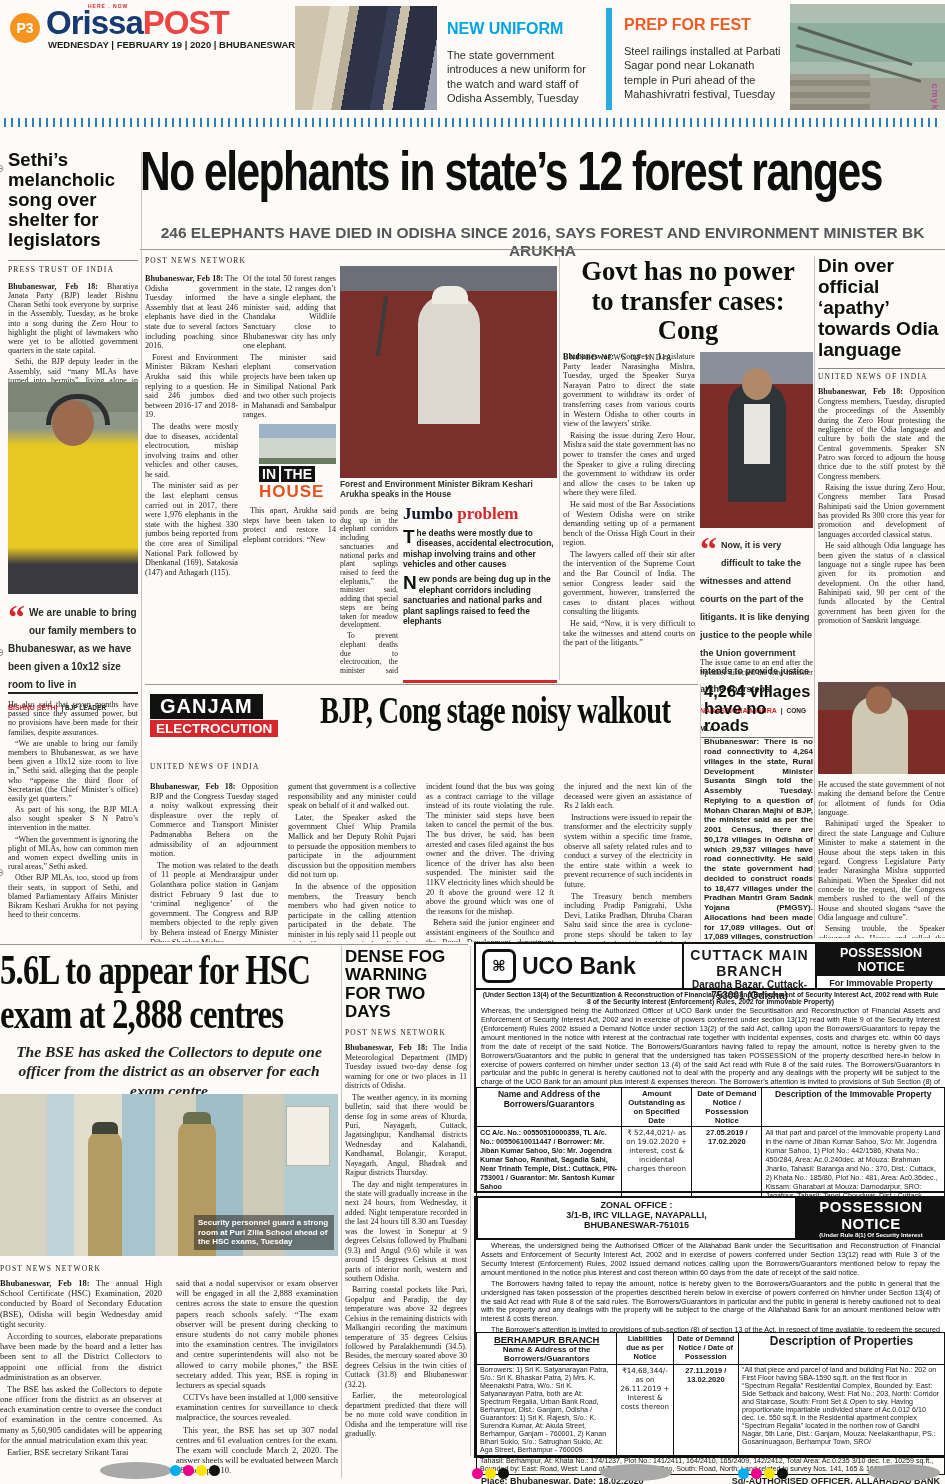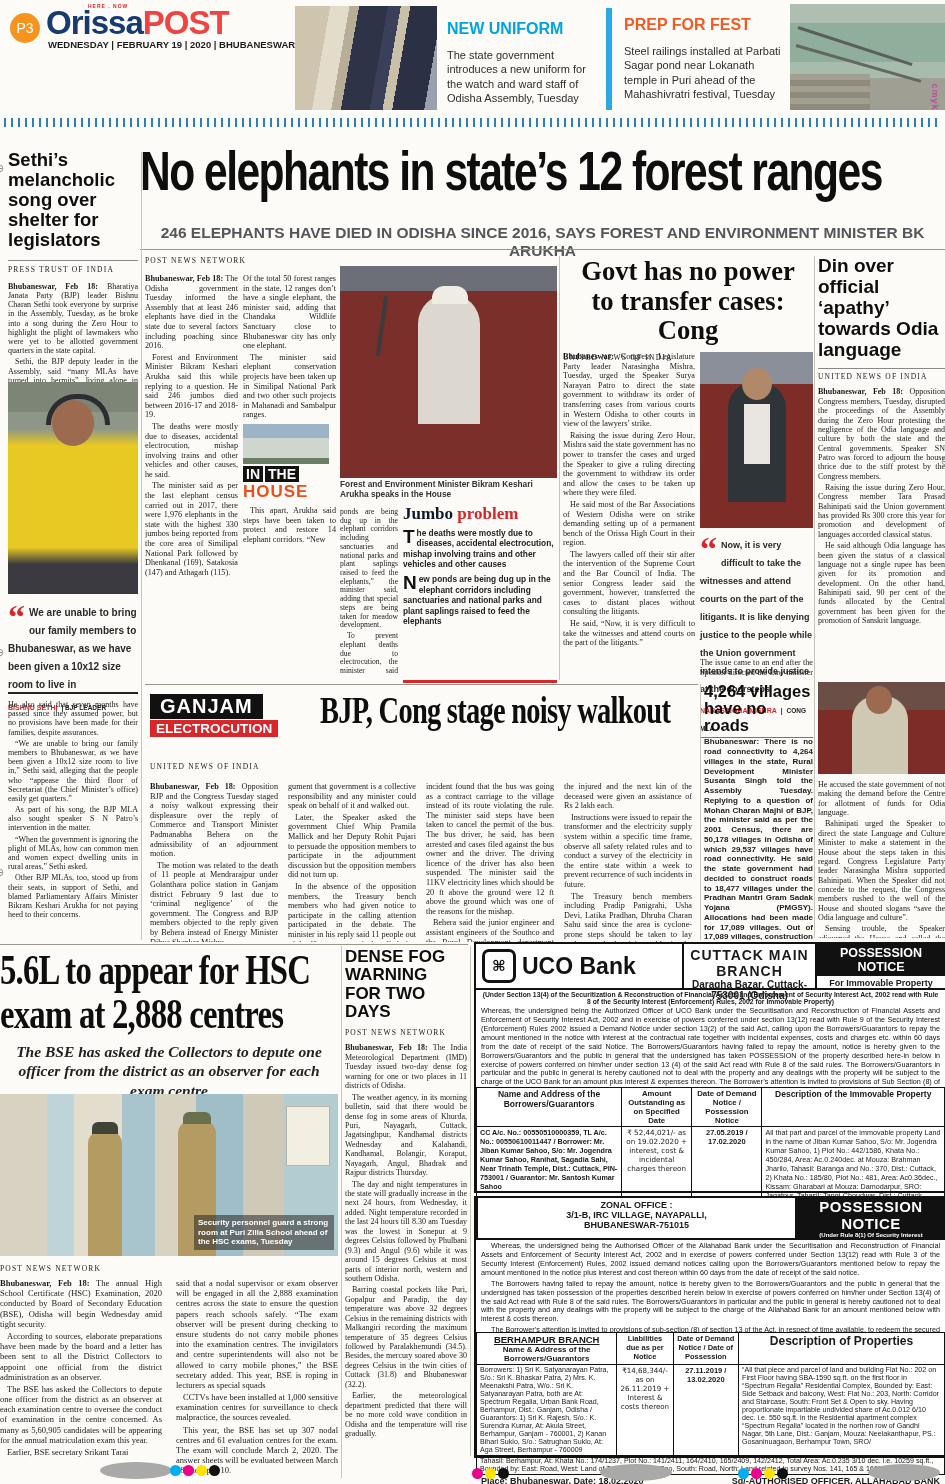--- a/index.html
+++ b/index.html
@@ -28,21 +28,21 @@
   .bank-body{font-family:"Liberation Sans",sans-serif;font-size:7.2px;line-height:1.24;text-align:justify;color:#111}
   .ellipse{position:absolute;width:72px;height:17px;border-radius:50%;background:#a9a9a9}
   .dot{position:absolute;width:11px;height:11px;border-radius:50%}
   .regmark{position:absolute;color:#8a8a8a;font-size:11px}
   .cmyk-v{position:absolute;right:-3px;transform:rotate(90deg);transform-origin:center;font-family:"Liberation Sans",sans-serif;font-size:9px;font-weight:bold;color:#b5519b;letter-spacing:1px}
 </style>
 </head>
 <body>
 
 <div class="abs" style="left:0;top:0;width:945px;height:116px">
-  <div class="abs" style="left:10px;top:13px;width:30px;height:30px;border-radius:50%;background:#f7941d;color:#fff;font-family:'Liberation Sans',sans-serif;font-weight:normal;font-size:14px;text-align:center;line-height:30px"><span>P3</span></div>
+  <div class="abs" style="left:10px;top:13px;width:30px;height:30px;border-radius:50%;background:#f7941d;color:#fff;font-family:'Liberation Sans',sans-serif;font-weight:bold;font-size:14px;text-align:center;line-height:30px"><span>P3</span></div>
   <div class="abs" style="left:88px;top:3px;font-family:'Liberation Sans',sans-serif;font-size:5px;font-weight:bold;color:#d9262a;letter-spacing:1px"><span>HERE . NOW</span></div>
   <div class="abs" style="left:46px;top:4px;font-family:'Liberation Sans',sans-serif;font-weight:bold;font-size:33px;letter-spacing:-1px">
     <span style="color:#173a70">Orissa</span><span style="color:#ef4444">POST</span>
   </div>
   <div class="abs" style="left:48px;top:39px;font-family:'Liberation Sans',sans-serif;font-weight:bold;font-size:9.5px;color:#1d1d1d"><span>WEDNESDAY | FEBRUARY 19 | 2020 | BHUBANESWAR</span></div>
 
   <div class="ph" style="left:295px;top:6px;width:142px;height:104px;background:linear-gradient(100deg,#cfc4ad 0 22%,#e3dccb 22% 34%,#b8ad96 34% 40%,#2e3347 40% 58%,#3a4059 58% 66%,#cabfa8 66% 72%,#2b3044 72% 92%,#9aa0b0 92%)"></div>
 
   <div class="abs" style="left:447px;top:20px;width:152px">
     <div style="font-family:'Liberation Sans',sans-serif;font-weight:bold;font-size:16px;color:#00a3e4">NEW UNIFORM</div>
@@ -110,21 +110,21 @@
   <div class="by">POST NEWS NETWORK</div>
   <div class="bodytxt" style="position:absolute;left:0;top:18px;width:93px;height:400px;font-size:8.2px;line-height:1.17">
     <p class="b nb"><span class="dl">Bhubaneswar, Feb 18:</span> <span>The Odisha government Tuesday informed the Assembly that at least 246 elephants have died in the state due to several factors including poaching since 2016.</span></p>
     <p class="b">Forest and Environment Minister Bikram Keshari Arukha said this while replying to a question. He said 246 jumbos died between 2016-17 and 2018-19.</p>
     <p class="b">The deaths were mostly due to diseases, accidental electrocution, mishap involving trains and other vehicles and other causes, he said.</p>
     <p class="b">The minister said as per the last elephant census carried out in 2017, there were 1,976 elephants in the state with the highest 330 jumbos being reported from the core area of Similipal National Park followed by Dhenkanal (169), Satakosia (147) and Athagarh (115).</p>
   </div>
   <div class="bodytxt" style="position:absolute;left:98px;top:18px;width:93px;height:400px;font-size:8.2px;line-height:1.17">
     <p class="b nb">Of the total 50 forest ranges in the state, 12 ranges don’t have a single elephant, the minister said, adding that Chandaka Wildlife Sanctuary close to Bhubaneswar city has only one elephant.</p>
     <p class="b">The minister said elephant conservation projects have been taken up in Similipal National Park and two other such projects in Mahanadi and Sambalpur ranges.</p>
-    <div style="width:86px;margin:4px 0;text-align:left">
+    <div style="width:86px;margin:4px 16px;text-align:left">
       <div class="ph" style="position:relative;width:86px;height:40px;background:linear-gradient(180deg,#9db4c6 0 35%,#cfd6cd 35% 85%,#6a7f62 85%)"></div>
       <div style="margin-top:2px">
         <span style="background:#111;color:#fff;font-family:'Liberation Sans',sans-serif;font-weight:bold;font-size:14px;padding:0 3px">IN</span>
         <span style="background:#111;color:#fff;font-family:'Liberation Sans',sans-serif;font-weight:bold;font-size:14px;padding:0 3px">THE</span>
       </div>
       <div style="color:#e8501e;font-family:'Liberation Sans',sans-serif;font-weight:bold;font-size:17px;letter-spacing:1px">HOUSE</div>
     </div>
     <p class="b">This apart, Arukha said steps have been taken to protect and restore 14 elephant corridors. “New</p>
   </div>
   <div class="ph" style="left:195px;top:10px;width:217px;height:212px;background:linear-gradient(180deg,#6d6f78 0 12%,#80323001 0,#7a2f2b 12% 100%),repeating-linear-gradient(90deg,#7a2f2b 0 28px,#8f3a34 28px 56px)">

